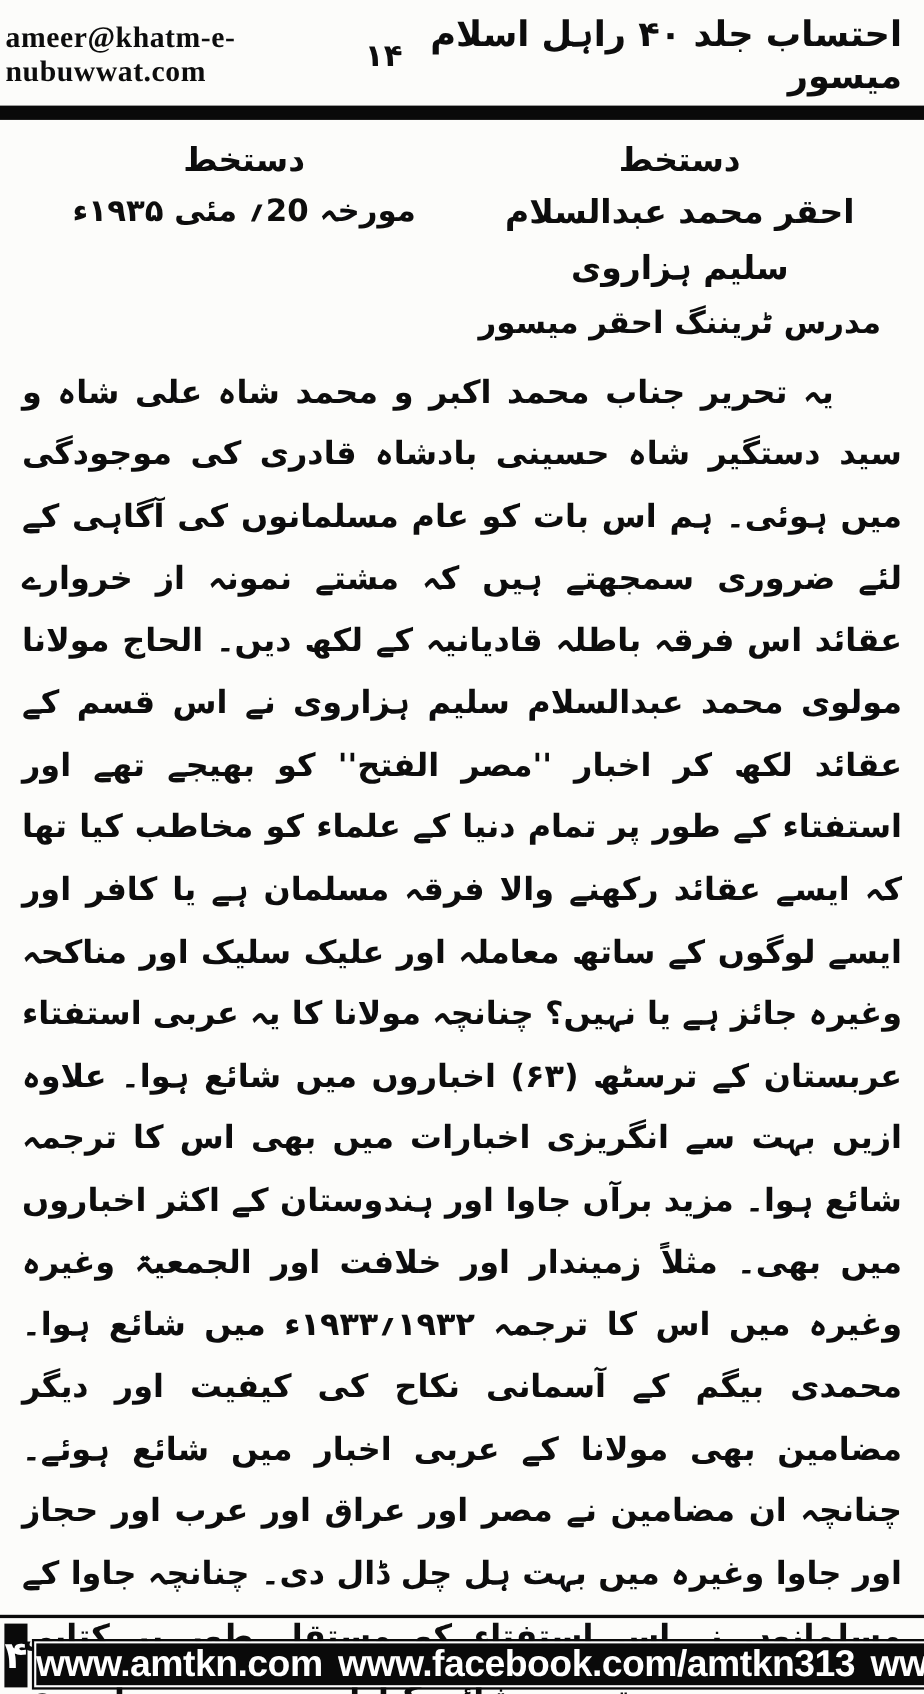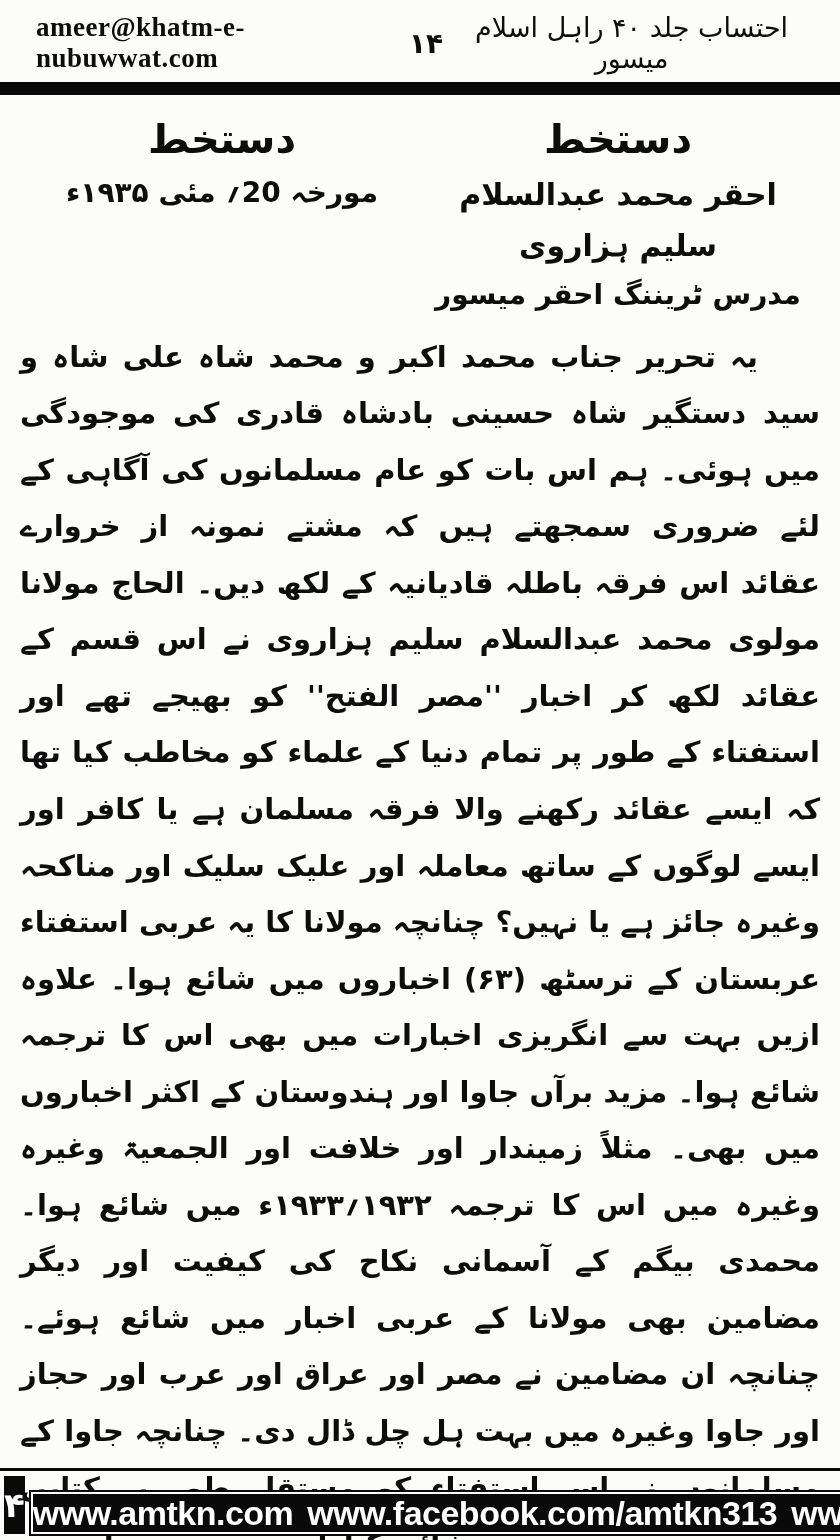--- a/index.html
+++ b/index.html
@@ -14,57 +14,56 @@
     overflow: hidden;
     font-family: "DejaVu Sans", sans-serif;
   }
 
   
   .header-row {
     direction: ltr;
     display: flex;
     align-items: center;
     justify-content: space-between;
-    padding: 12px 20px 4px 36px;
+    padding: 12px 20px 4px 5px;
   }
   .header-email {
     font-family: "Liberation Serif", serif;
     font-weight: bold;
     font-size: 27px;
     letter-spacing: 0.5px;
   }
   .header-pageno {
     font-size: 28px;
     font-weight: bold;
     direction: rtl;
   }
   .header-title {
     direction: rtl;
-    font-size: 27px;
-    font-weight: normal;
-    text-align: center;
+    font-size: 32px;
+    font-weight: bold;
   }
   .header-rule {
     height: 13px;
     background: #0a0a0a;
     margin: 4px 0 0 0;
   }
 
   
   .sig-section {
     direction: rtl;
     display: flex;
     padding: 14px 24px 4px 24px;
   }
   .sig-col {
     width: 50%;
     text-align: center;
     font-weight: bold;
   }
-  .sig-label { font-size: 40px; line-height: 1.5; }
+  .sig-label { font-size: 30px; line-height: 1.5; }
   .sig-name  { font-size: 30px; line-height: 1.7; }
   .sig-detail{ font-size: 28px; line-height: 1.7; }
 
   
   .body-text {
     direction: rtl;
     padding: 6px 20px 0 20px;
     font-size: 29px;
     font-weight: bold;
     line-height: 1.95;

